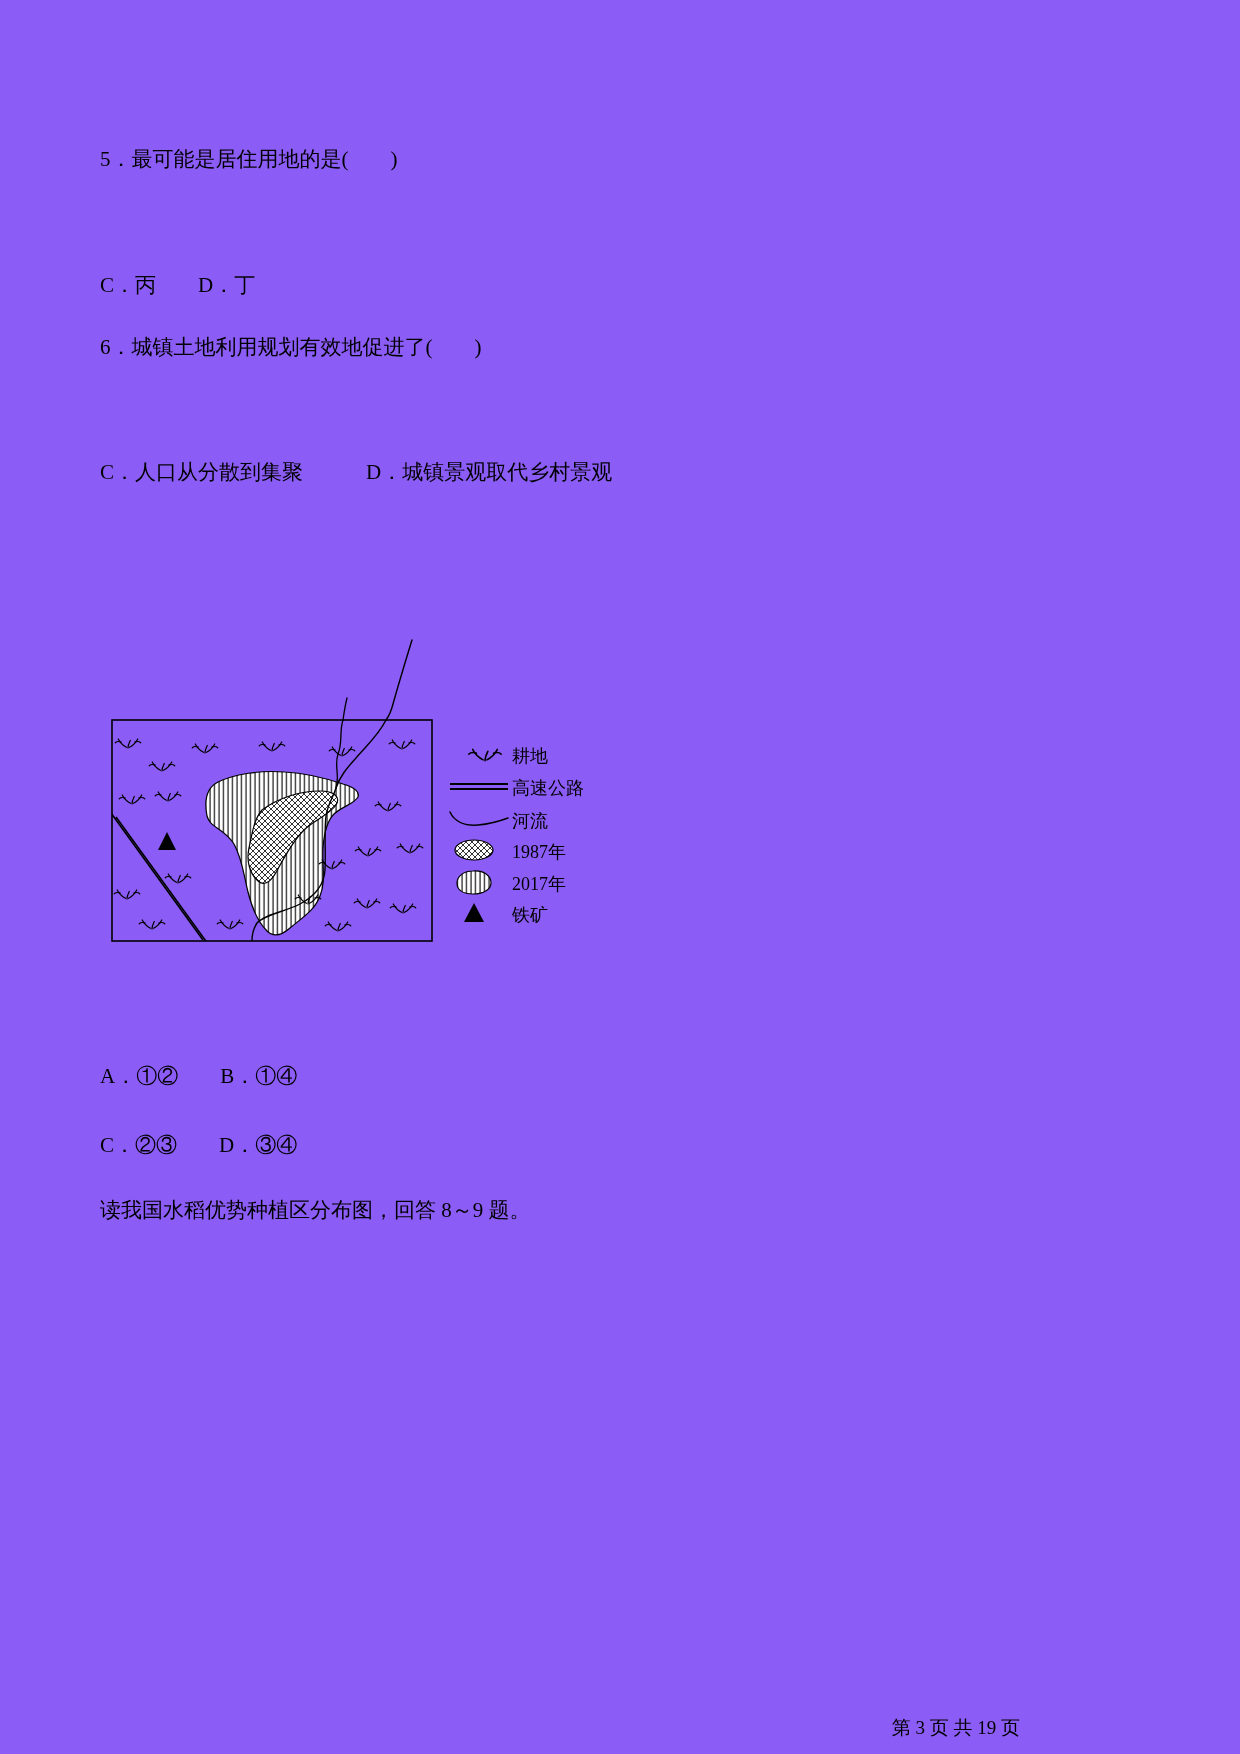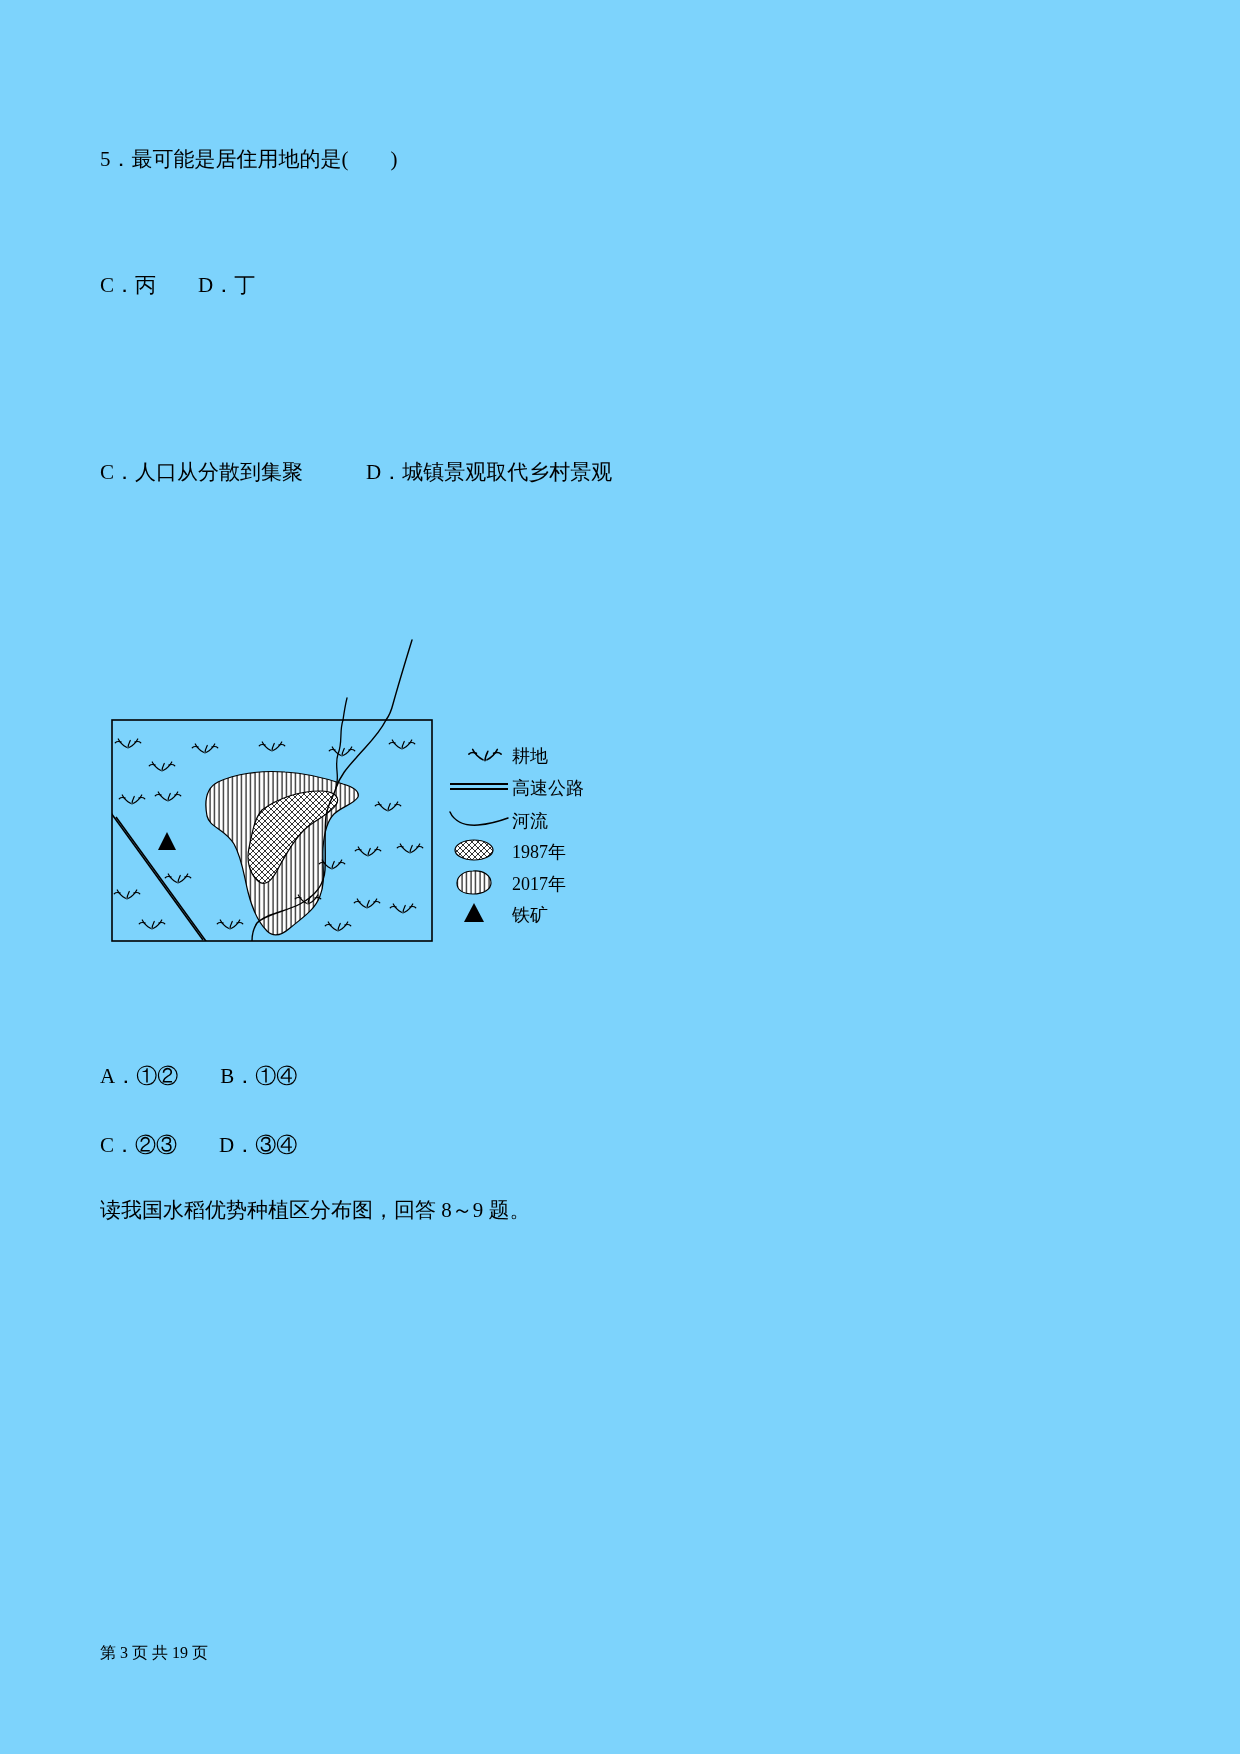--- a/index.html
+++ b/index.html
@@ -1,59 +1,60 @@
 <!DOCTYPE html>
 <html><head>
 <meta charset="utf-8">
 <style>
   html,body{margin:0;padding:0;background:#ffffff;}
   .page{
     position:relative;
     width:1240px;height:1754px;
-    background:#7dd3fc;
+    background:#8b5cf6;
     color:#000;
     font-family:"Liberation Serif","DejaVu Serif",serif;
     overflow:hidden;
   }
   .tline{
     position:absolute;
     left:100px;
     width:960px;
     font-size:21px;
     line-height:26px;
     white-space:nowrap;
     color:#000;
   }
   .figure{
     position:absolute;
     left:100px;top:638px;
     width:560px;height:312px;
   }
   .footer{
     position:absolute;
-    left:100px;top:1643px;
+    left:100px;top:1715px;
     width:920px;
-    text-align:left;
-    font-size:16px;
+    text-align:right;
+    font-size:19px;
     color:#000;
   }
   svg .stroke{stroke:#000;fill:none;stroke-linecap:round;}
   svg text{
     font-family:"Liberation Serif","DejaVu Serif",serif;
     font-size:18px;
     fill:#000;
   }
 </style>
 </head>
 <body>
 
 <div class="page">
 
   <div class="tline" style="top:146px">5．最可能是居住用地的是(　　)</div>
   <div class="tline" style="top:272px">C．丙　　D．丁</div>
+  <div class="tline" style="top:334px">6．城镇土地利用规划有效地促进了(　　)</div>
   <div class="tline" style="top:459px">C．人口从分散到集聚　　　D．城镇景观取代乡村景观</div>
   <div class="tline" style="top:1132px">C．②③　　D．③④</div>
   <div class="tline" style="top:1063px">A．①②　　B．①④</div>
   <div class="tline" style="top:1197px">读我国水稻优势种植区分布图，回答 8～9 题。</div>
 
   <div class="figure">
     <svg width="560" height="312" viewBox="0 0 560 312">
       <defs>
         <pattern id="vstripe" width="4.5" height="6" patternUnits="userSpaceOnUse">
           <rect width="4.5" height="6" fill="#ffffff"></rect>

